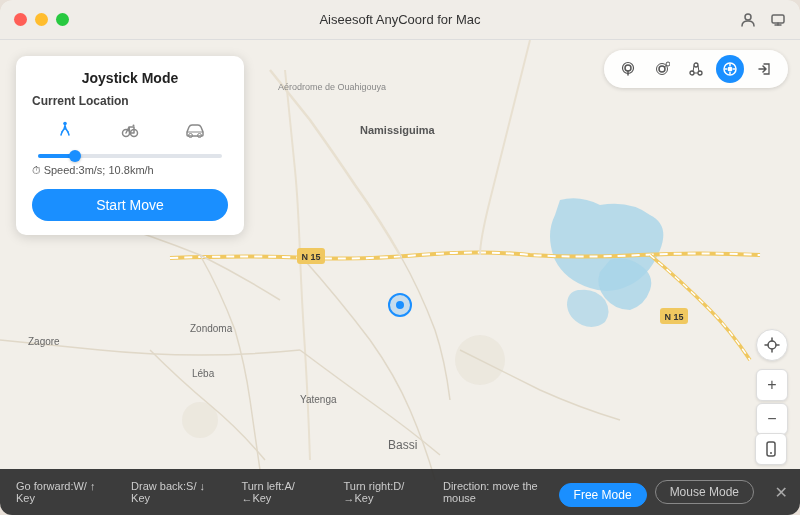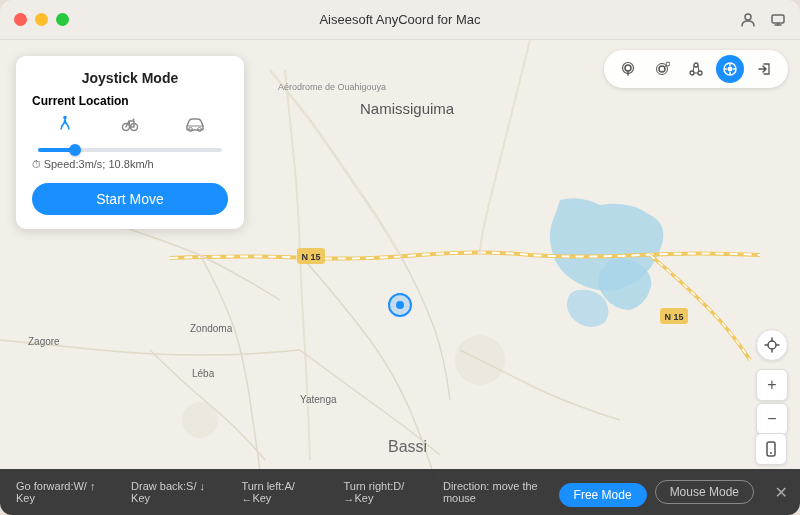--- a/index.html
+++ b/index.html
@@ -122,21 +122,22 @@
     .panel-title {
       font-size: 14px;
       font-weight: 600;
       color: #222;
       text-align: center;
       margin-bottom: 8px;
     }
     .panel-subtitle {
       font-size: 12px;
       font-weight: 600;
-      color: #000000;
+      color: #404040;
+      margin-bottom: 6px;
     }
     .location-box {
       background: #f5f7fa;
       border: 1px solid #e0e4ea;
       border-radius: 6px;
       padding: 8px 10px;
       font-size: 12px;
       color: #333;
       line-height: 1.5;
       margin-bottom: 14px;
@@ -399,26 +400,26 @@
       <circle cx="200" cy="380" r="18" fill="#ddd8c8" opacity="0.3"></circle>
 
       <rect x="297" y="208" width="28" height="16" rx="3" fill="#f0c860"></rect>
       <text x="311" y="220" text-anchor="middle" font-size="9" font-weight="bold" fill="#333">N 15</text>
 
       <rect x="660" y="268" width="28" height="16" rx="3" fill="#f0c860"></rect>
       <text x="674" y="280" text-anchor="middle" font-size="9" font-weight="bold" fill="#333">N 15</text>
     </svg>
 
     <div class="map-label" style="top:42px; left:278px; font-size:9px; color:#888;">Aérodrome de Ouahigouya</div>
-    <div class="map-label" style="top:60px; left:360px; font-size:15px; color:#555; font-weight:400;">Namissiguima</div>
+    <div class="map-label" style="top:84px; left:360px; font-size:11px; color:#555; font-weight:700;">Namissiguima</div>
     <div class="map-label" style="top:283px; left:190px; font-size:10px; color:#666;">Zondoma</div>
     <div class="map-label" style="top:296px; left:28px; font-size:10px; color:#666;">Zagore</div>
     <div class="map-label" style="top:328px; left:192px; font-size:10px; color:#666;">Léba</div>
     <div class="map-label" style="top:354px; left:300px; font-size:10px; color:#666;">Yatenga</div>
-    <div class="map-label" style="top:398px; left:388px; font-size:16px; color:#666;">Bassi</div>
+    <div class="map-label" style="top:398px; left:388px; font-size:12px; color:#666;">Bassi</div>
 
     <div class="map-location-dot" style="top:265px; left:400px;">
       <div class="map-location-inner"></div>
     </div>
   </div>
 
   <div class="top-toolbar">
     <button class="toolbar-btn">
       <svg width="16" height="16" viewBox="0 0 16 16" fill="none" xmlns="http://www.w3.org/2000/svg">
         <circle cx="8" cy="7" r="3" stroke="#555" stroke-width="1.5"></circle>

